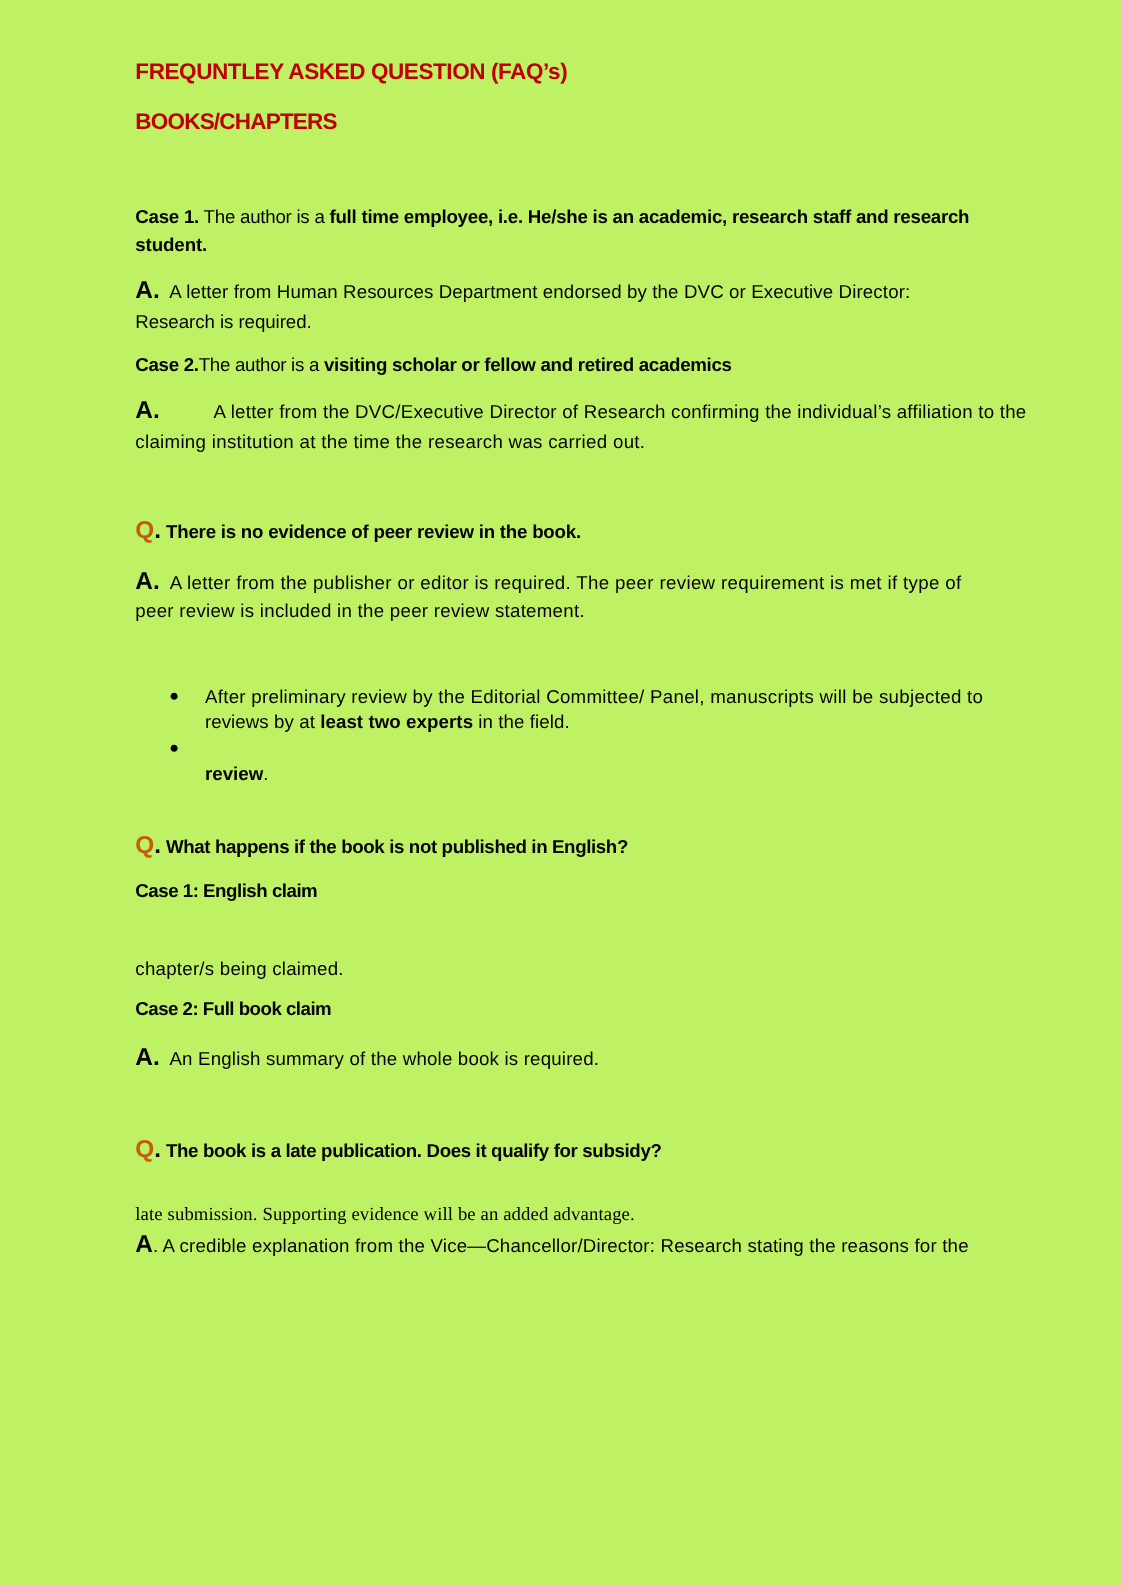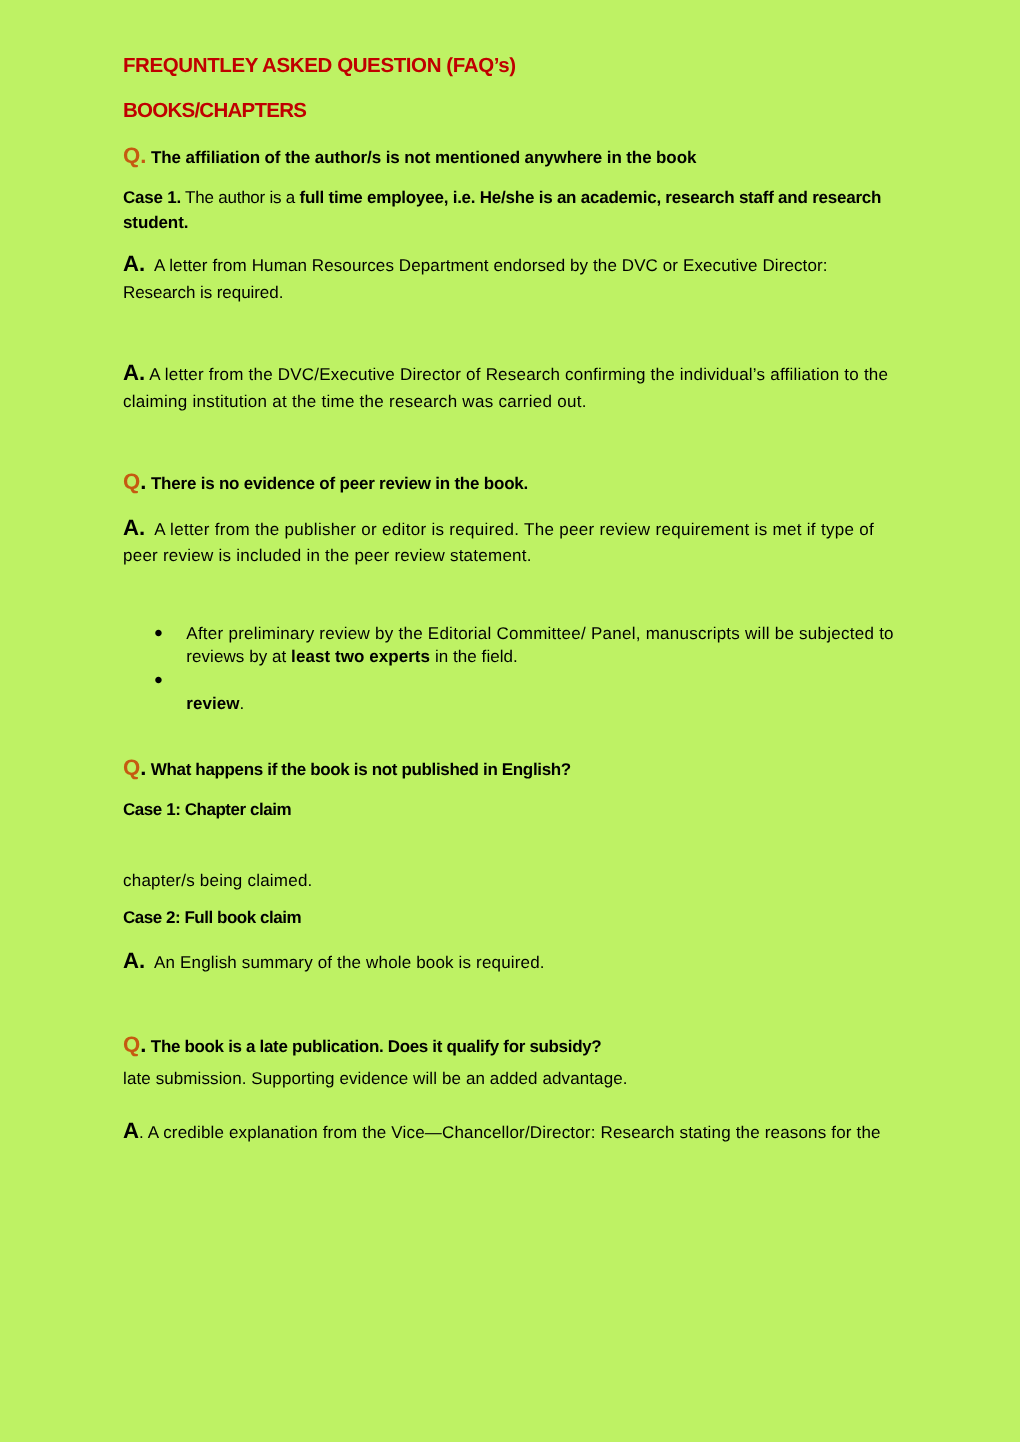--- a/index.html
+++ b/index.html
@@ -32,53 +32,53 @@
   .bl { left:186.3px; }
 </style>
 </head>
 <body>
 
 <div class="page">
 
   <p class="ln head" style="top:55.5px;letter-spacing:-0.4px;">FREQUNTLEY ASKED QUESTION (FAQ’s)</p>
   <p class="ln head" style="top:101.1px;letter-spacing:-0.75px;">BOOKS/CHAPTERS</p>
 
-  <p class="ln" style="top:145.2px;"><span class="qmark">Q.</span><span class="bd" style="letter-spacing:-0.106px;"> The affiliation of the author/s is not mentioned anywhere in the book</span></p>
 
   <p class="ln" style="top:188.9px;letter-spacing:-0.232px;"><span class="un">Case 1.</span><span> The author is a </span><span class="bd">full time employee, i.e. He/she is an academic, research staff and research</span></p>
   <p class="ln bd" style="top:214.4px;letter-spacing:-0.098px;">student.</p>
 
   <p class="ln" style="top:253.4px;"><span class="amark">A.</span><span style="letter-spacing:0.102px;">  A letter from Human Resources Department endorsed by the DVC or Executive Director:</span></p>
   <p class="ln" style="top:284.4px;letter-spacing:-0.06px;">Research is required.</p>
 
+  <p class="ln" style="top:322.6px;letter-spacing:-0.269px;"><span class="un">Case 2.</span><span>The author is a </span><span class="bd">visiting scholar or fellow and retired academics</span></p>
 
-  <p class="ln" style="top:362.2px;"><span class="amark">A.</span><span style="letter-spacing:0.217px;"> A letter from the DVC/Executive Director of Research confirming the individual’s affiliation to the</span></p>
+  <p class="ln" style="top:362.2px;"><span class="amark">A.</span><span style="letter-spacing:0.217px;margin-left:45px;"> A letter from the DVC/Executive Director of Research confirming the individual’s affiliation to the</span></p>
   <p class="ln" style="top:393.3px;letter-spacing:0.27px;">claiming institution at the time the research was carried out.</p>
 
   <p class="ln" style="top:471.2px;"><span class="qmark">Q</span><span class="qdot">.</span><span class="bd" style="letter-spacing:-0.213px;"> There is no evidence of peer review in the book.</span></p>
 
   <p class="ln" style="top:517.2px;"><span class="amark">A.</span><span style="letter-spacing:0.306px;">  A letter from the publisher or editor is required. The peer review requirement is met if type of</span></p>
   <p class="ln" style="top:546.6px;letter-spacing:0.241px;">peer review is included in the peer review statement.</p>
 
 
   <span class="bullet-dot" style="top:621.9px;">•</span>
   <p class="ln bl" style="top:625.2px;letter-spacing:0.255px;">After preliminary review by the Editorial Committee/ Panel, manuscripts will be subjected to</p>
   <p class="ln bl" style="top:648px;letter-spacing:0.062px;"><span>reviews by at </span><span class="bd">least two experts</span><span> in the field.</span></p>
 
   <span class="bullet-dot" style="top:668.8px;">•</span>
   <p class="ln bl" style="top:695.1px;letter-spacing:0.031px;"><span class="bd">review</span><span>.</span></p>
 
   <p class="ln" style="top:757px;"><span class="qmark">Q</span><span class="qdot">.</span><span class="bd" style="letter-spacing:-0.343px;"> What happens if the book is not published in English?</span></p>
 
-  <p class="ln" style="top:800.8px;letter-spacing:-0.447px;"><span class="un">Case 1:</span><span class="bd"> Chapter claim</span></p>
+  <p class="ln" style="top:800.8px;letter-spacing:-0.447px;"><span class="un">Case 1:</span><span class="bd"> English claim</span></p>
 
   <p class="ln" style="top:871.6px;letter-spacing:0.219px;">chapter/s being claimed.</p>
 
   <p class="ln" style="top:909.3px;letter-spacing:-0.474px;"><span class="un">Case 2:</span><span class="bd"> Full book claim</span></p>
 
   <p class="ln" style="top:949.6px;"><span class="amark">A.</span><span style="letter-spacing:0.162px;">  An English summary of the whole book is required.</span></p>
 
   <p class="ln" style="top:1033.7px;"><span class="qmark">Q</span><span class="qdot">.</span><span class="bd" style="letter-spacing:-0.331px;"> The book is a late publication. Does it qualify for subsidy?</span></p>
 
   <p class="ln" style="top:1078px;margin-top:42px;"><span class="amark">A</span><span>.</span><span style="letter-spacing:0.171px;"> A credible explanation from the Vice—Chancellor/Director: Research stating the reasons for the</span></p>
-  <p class="ln" style="top:1070px;letter-spacing:0.102px;">late submission. Supporting evidence will be an added advantage.</p>
+  <p class="ln" style="top:1095px;letter-spacing:0.102px;font-family:Liberation Serif, serif;">late submission. Supporting evidence will be an added advantage.</p>
 
 </div>
 
 </body></html>

